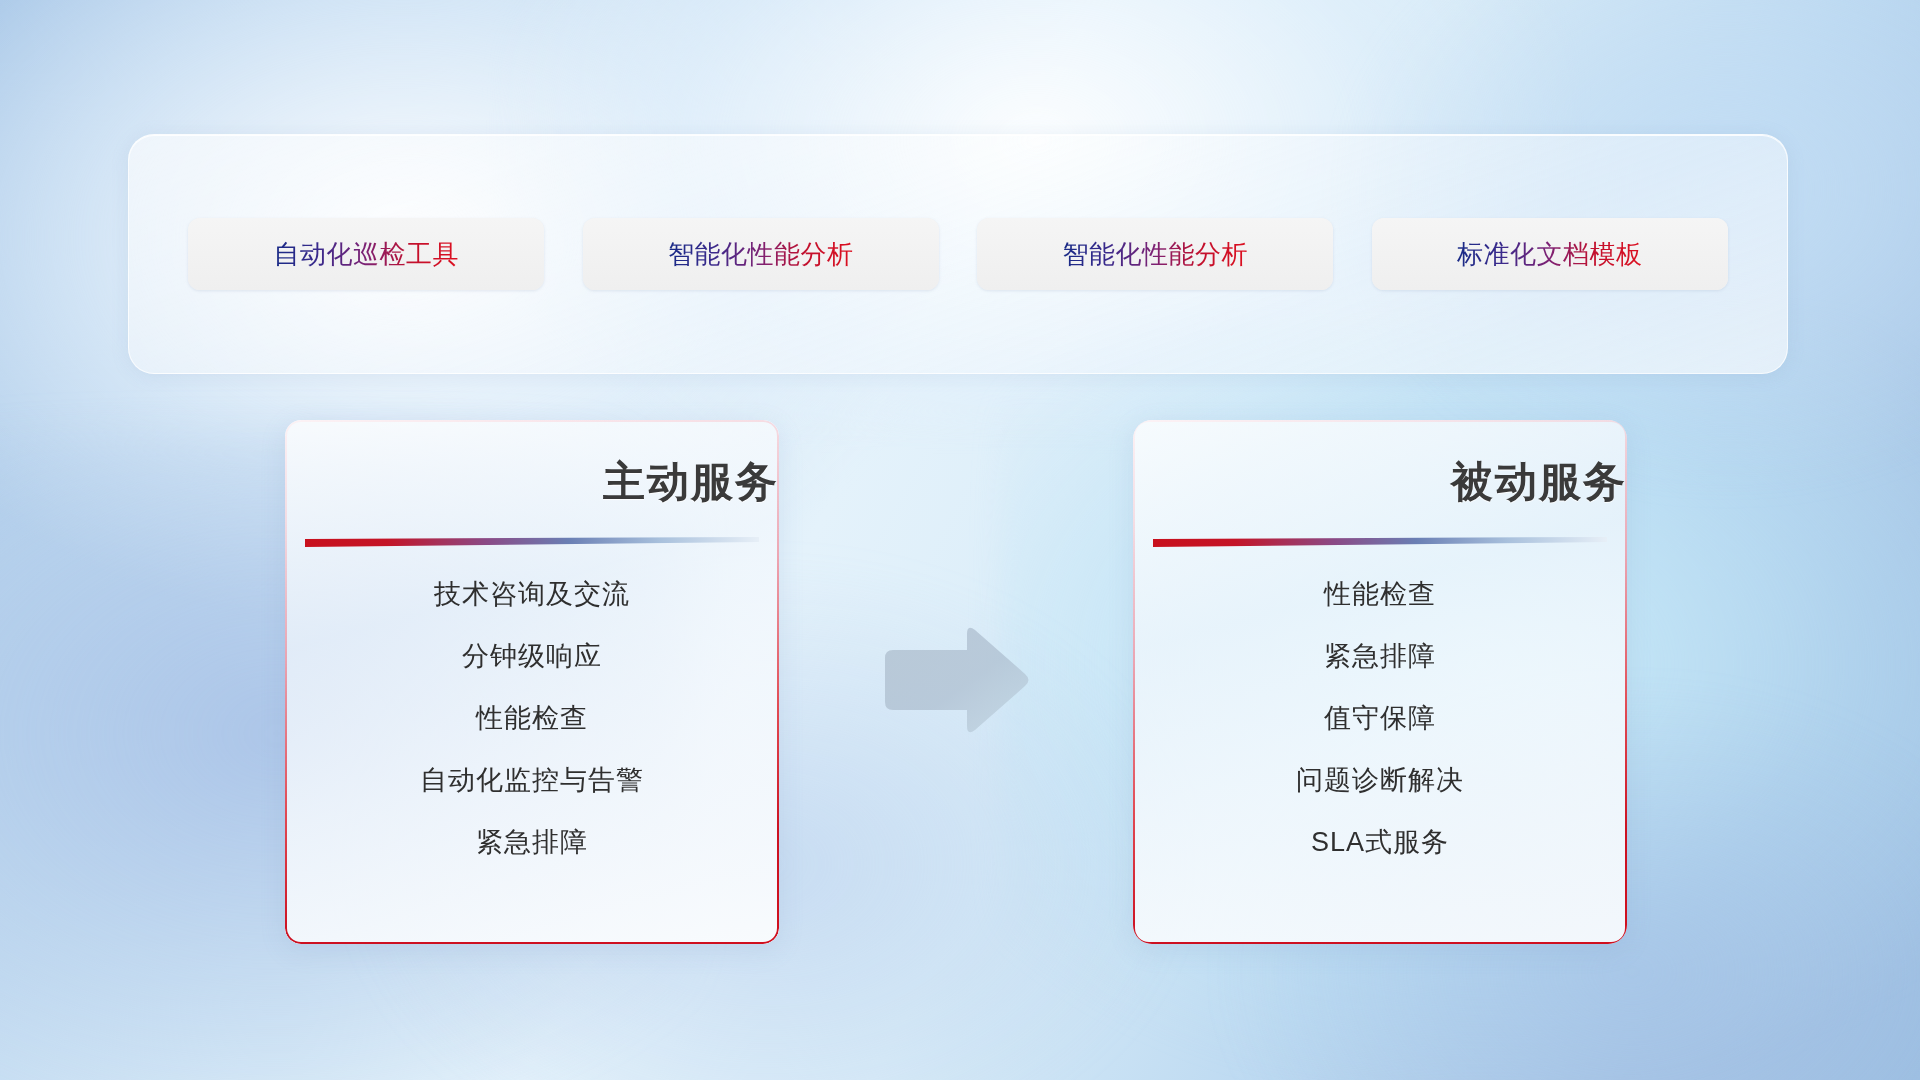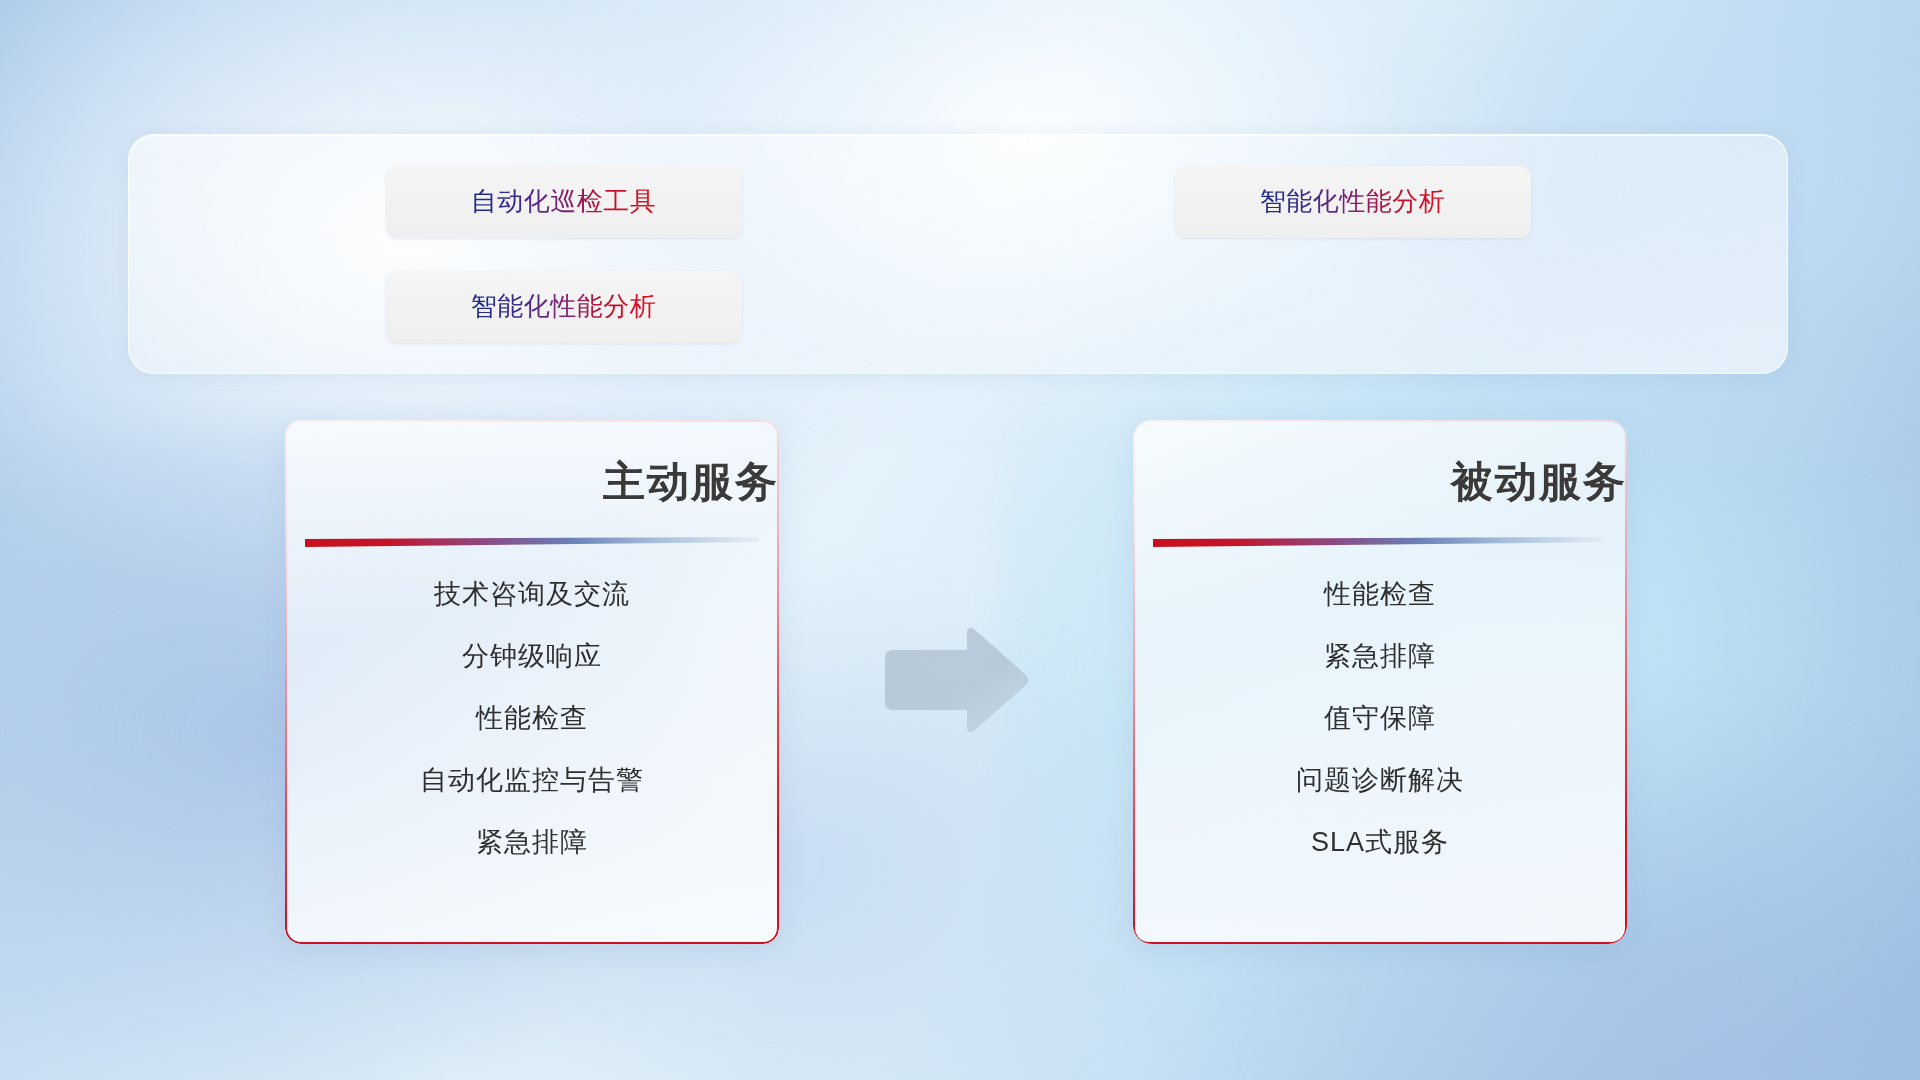--- a/index.html
+++ b/index.html
@@ -61,21 +61,21 @@
   }
 
   
   #tools-panel{
     position:absolute; left:128px; top:134px; width:1660px; height:240px;
     border-radius:26px;
     background:linear-gradient(160deg, rgba(255,255,255,.62) 0%, rgba(255,255,255,.40) 38%, rgba(244,249,254,.52) 70%, rgba(255,255,255,.62) 100%);
     border:1px solid rgba(255,255,255,.75);
     box-shadow:0 2px 18px rgba(120,150,190,.14), inset 0 1px 0 rgba(255,255,255,.85);
     display:grid;
-    grid-template-columns:repeat(2,1fr);
+    grid-template-columns:repeat(4,1fr);
     grid-auto-rows:1fr;
     align-items:center;
     justify-items:center;
     padding:22px 40px;
     row-gap:16px;
   }
 
   .pill{
     position:relative;
     width:356px; height:72px;
@@ -204,20 +204,24 @@
   <div class="pill">
     <div class="pill-bg"></div>
     <span class="pill-text">智能化性能分析</span>
   </div>
 
   <div class="pill">
     <div class="pill-bg"></div>
     <span class="pill-text">智能化性能分析</span>
   </div>
 
+  <div class="pill">
+    <div class="pill-bg"></div>
+    <span class="pill-text">标准化文档模板</span>
+  </div>
 
 
 </div>
 
 <div class="card" id="card-active">
   <div class="card-title">主动服务</div>
 
   <div class="divider-wrap">
     <svg viewBox="0 0 454 14" preserveAspectRatio="none" aria-hidden="true">
       <defs>

